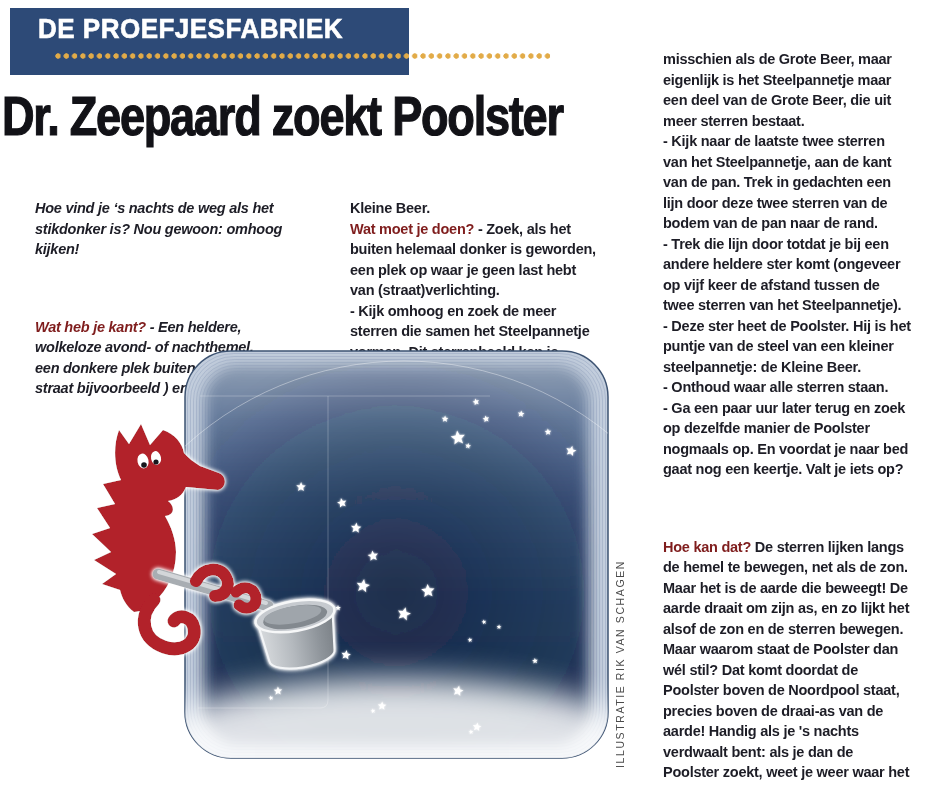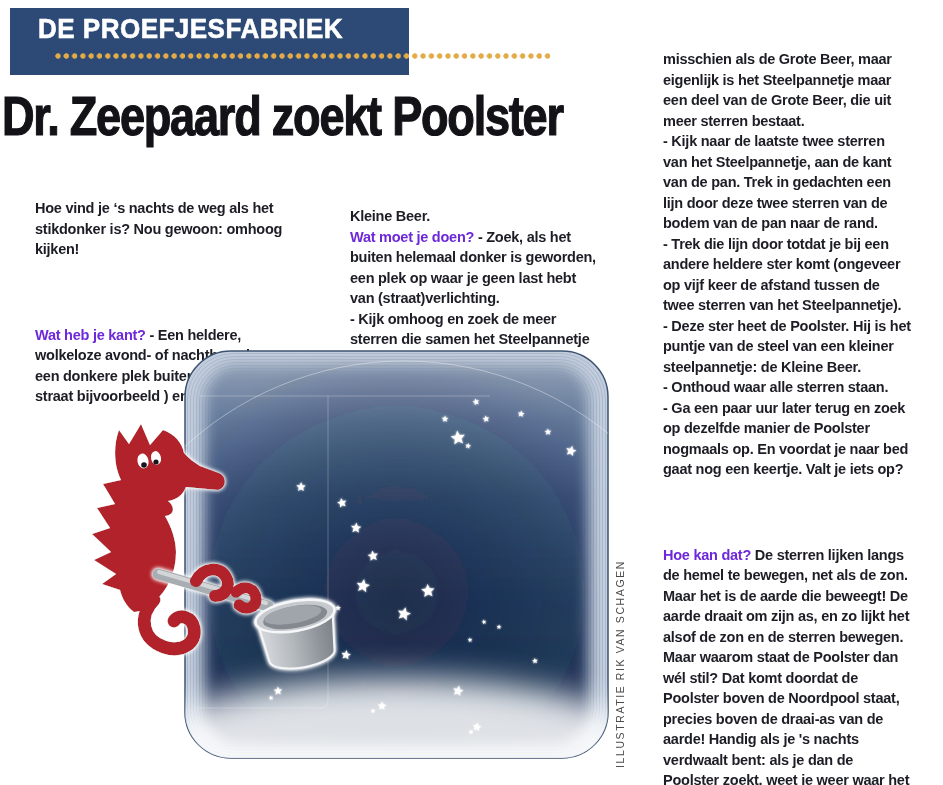--- a/index.html
+++ b/index.html
@@ -21,26 +21,26 @@
   }
   .title{
     position:absolute;left:2px;top:86px;font-size:55px;font-weight:bold;color:#121217;
     letter-spacing:-1.5px;transform:scaleX(.82);transform-origin:left top;
     -webkit-text-stroke:1.2px #121217;white-space:pre;line-height:1.1;
   }
   .col{
     position:absolute;font-size:14.5px;line-height:20.5px;font-weight:bold;
     letter-spacing:-.25px;color:#1d1d26;white-space:pre;
   }
-  .col-left{left:35px;top:157px;}
+  .col-left{left:35px;top:157px;font-style:italic;}
   .col-mid{left:350px;top:157px;}
   .col-right{left:663px;top:8px;}
   .para{margin:0 0 16px 0;}
-  .para:last-child{margin-bottom:0;margin-top:8px;}
-  .q-label{color:#6d28d9;}
+  .para:last-child{margin-bottom:0;}
+  .q-label{color:#7f1d1d;}
   .illustration-svg{position:absolute;left:70px;top:348px;}
   .ill-caption{
     position:absolute;left:614px;top:556px;height:212px;width:16px;
     writing-mode:vertical-rl;transform:rotate(180deg);
     font-size:10.5px;letter-spacing:1.6px;color:#4b4b4b;white-space:pre;
   }
 </style>
 </head>
 <body>
 

